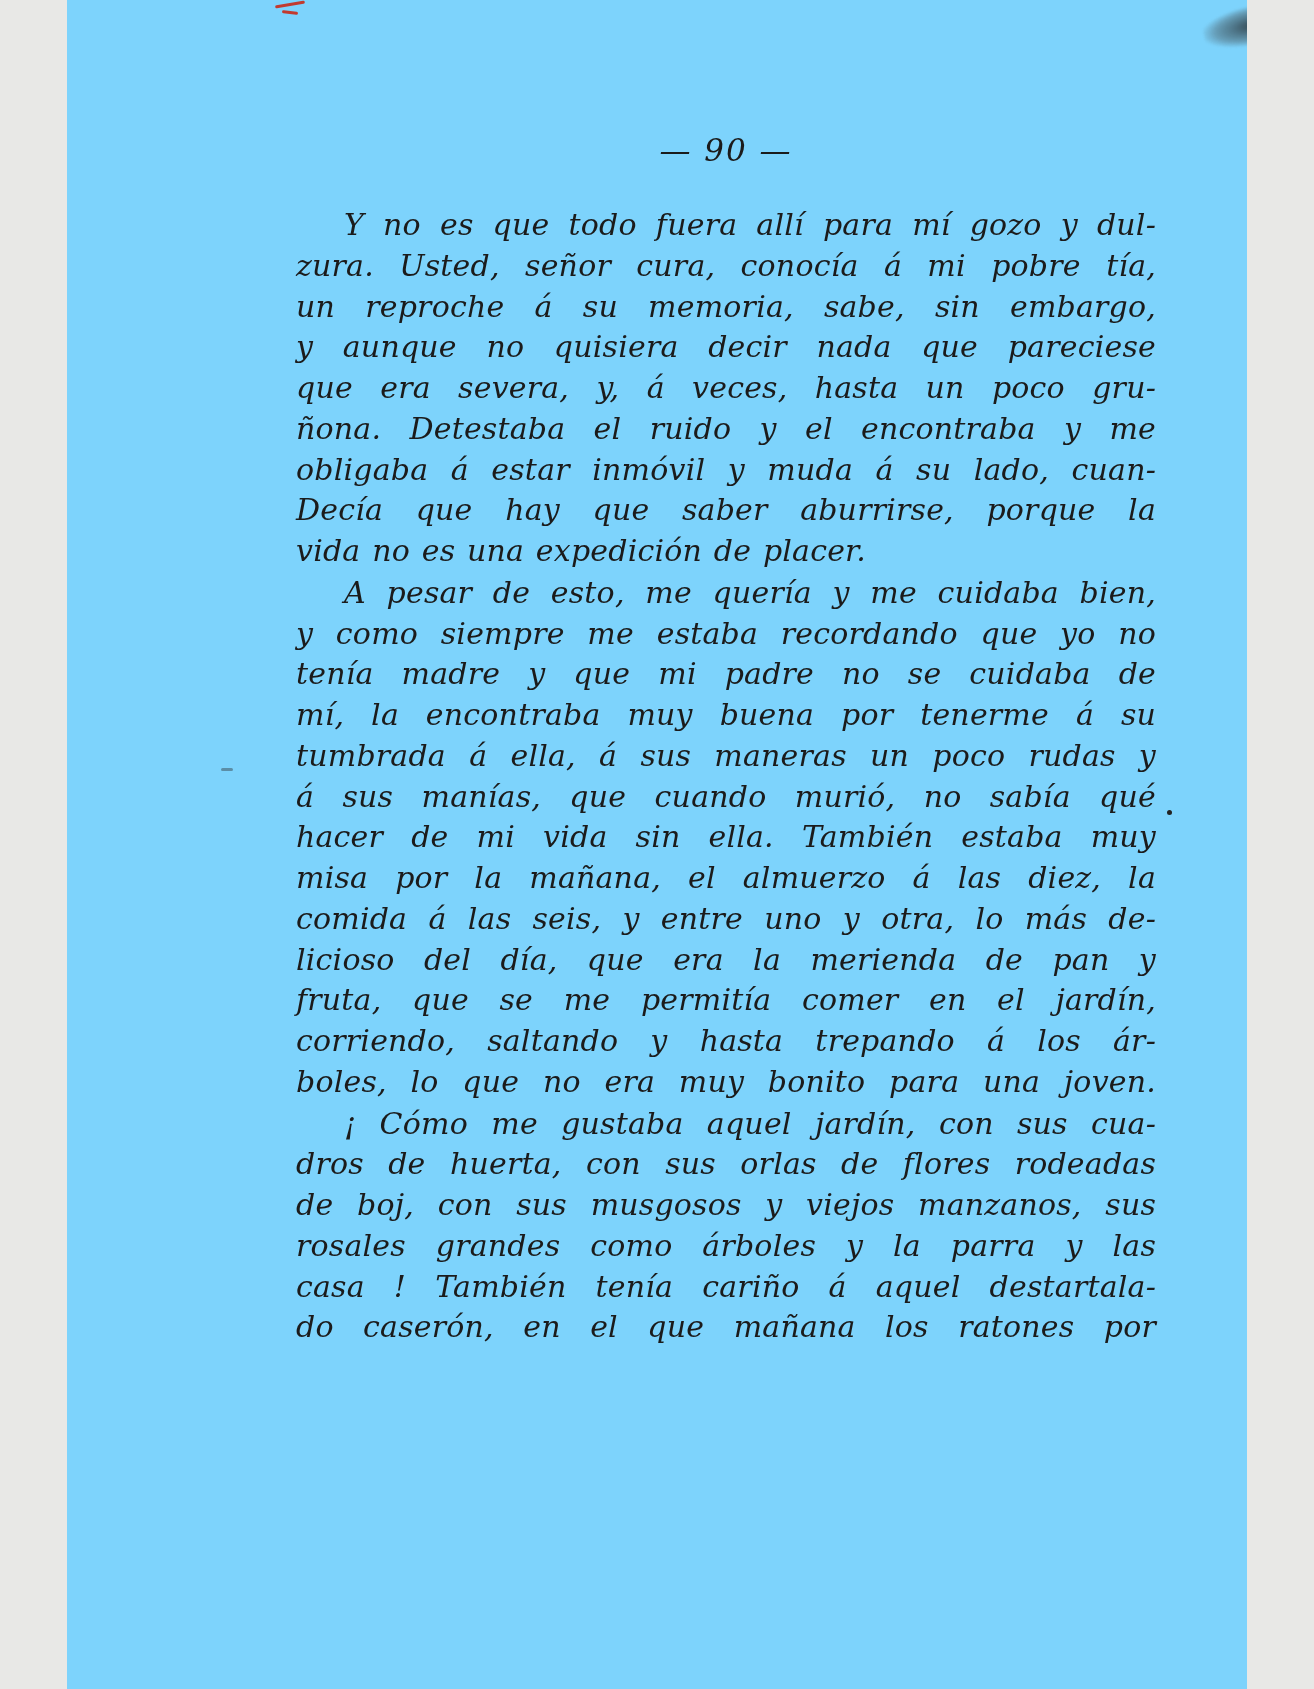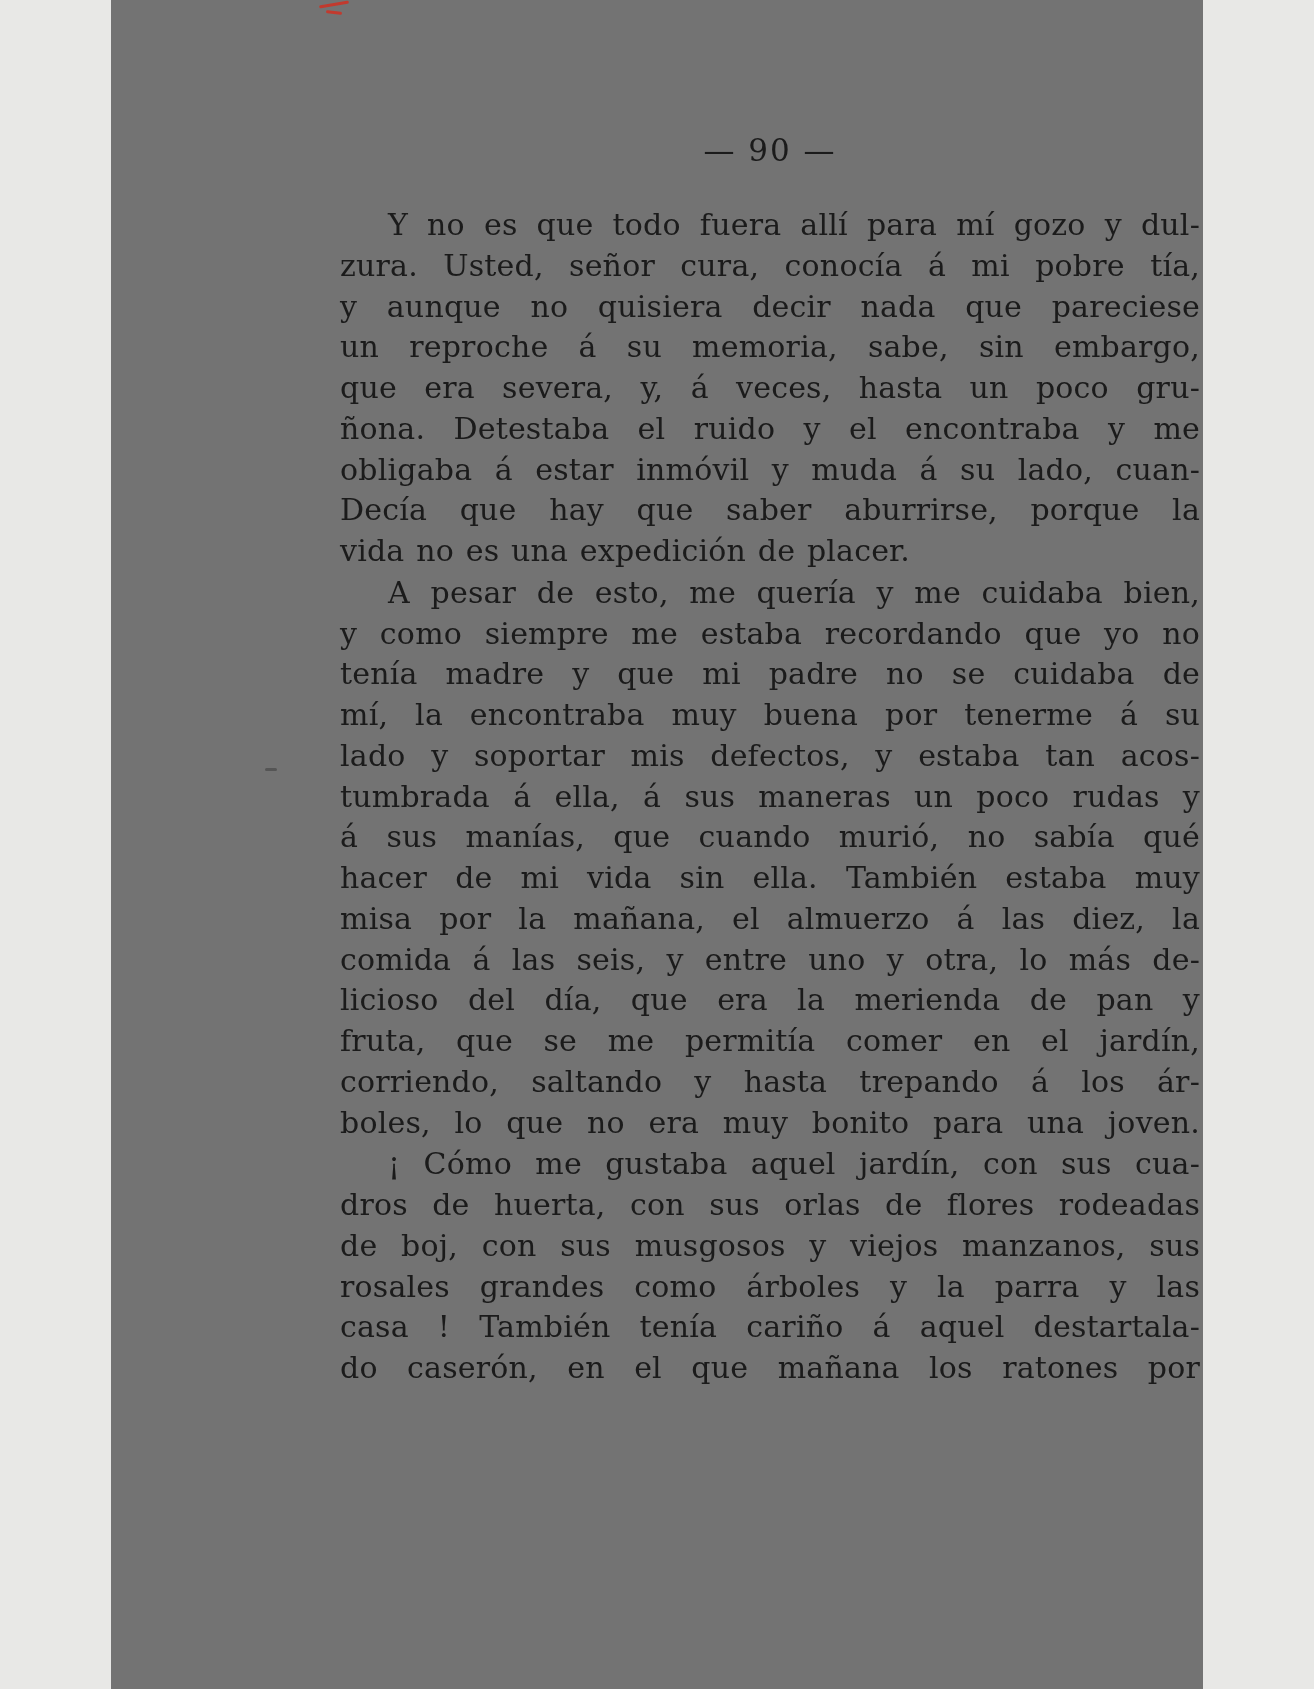--- a/index.html
+++ b/index.html
@@ -1,24 +1,25 @@
 <!DOCTYPE html>
 <html><head>
 <meta charset="utf-8">
 <style>
   html, body { margin: 0; padding: 0; background: #e8e8e6; }
   .page {
     position: relative;
-    width: 1092px;
+    width: 1180px;
     height: 1689px;
     margin: 0 auto;
-    background: #737373;
+    background: #7dd3fc;
     overflow: hidden;
     font-family: "DejaVu Serif", "Liberation Serif", serif;
     color: #1b1b1b;
+    font-style: italic;
   }
   .page-number {
     position: absolute;
     top: 132px;
     left: 228px;
     width: 862px;
     text-align: center;
     font-size: 31px;
     letter-spacing: 2px;
   }
@@ -85,35 +86,34 @@
   <div class="artifact speck-1"></div>
   <div class="artifact speck-2"></div>
 
   <div class="page-number">— 90 —</div>
 
   <div class="text-block">
 
     <div class="paragraph">
       <div class="line indent">Y no es que todo fuera allí para mí gozo y dul-</div>
       <div class="line">zura. Usted, señor cura, conocía á mi pobre tía,</div>
+      <div class="line">un reproche á su memoria, sabe, sin embargo,</div>
       <div class="line">y aunque no quisiera decir nada que pareciese</div>
-      <div class="line">un reproche á su memoria, sabe, sin embargo,</div>
       <div class="line">que era severa, y, á veces, hasta un poco gru-</div>
       <div class="line">ñona. Detestaba el ruido y el encontraba y me</div>
       <div class="line">obligaba á estar inmóvil y muda á su lado, cuan-</div>
       <div class="line">Decía que hay que saber aburrirse, porque la</div>
       <div class="line endline">vida no es una expedición de placer.</div>
     </div>
 
     <div class="paragraph">
       <div class="line indent">A pesar de esto, me quería y me cuidaba bien,</div>
       <div class="line">y como siempre me estaba recordando que yo no</div>
       <div class="line">tenía madre y que mi padre no se cuidaba de</div>
       <div class="line">mí, la encontraba muy buena por tenerme á su</div>
-      <div class="line">lado y soportar mis defectos, y estaba tan acos-</div>
       <div class="line">tumbrada á ella, á sus maneras un poco rudas y</div>
       <div class="line">á sus manías, que cuando murió, no sabía qué</div>
       <div class="line">hacer de mi vida sin ella. También estaba muy</div>
       <div class="line">misa por la mañana, el almuerzo á las diez, la</div>
       <div class="line">comida á las seis, y entre uno y otra, lo más de-</div>
       <div class="line">licioso del día, que era la merienda de pan y</div>
       <div class="line">fruta, que se me permitía comer en el jardín,</div>
       <div class="line">corriendo, saltando y hasta trepando á los ár-</div>
       <div class="line">boles, lo que no era muy bonito para una joven.</div>
     </div>

